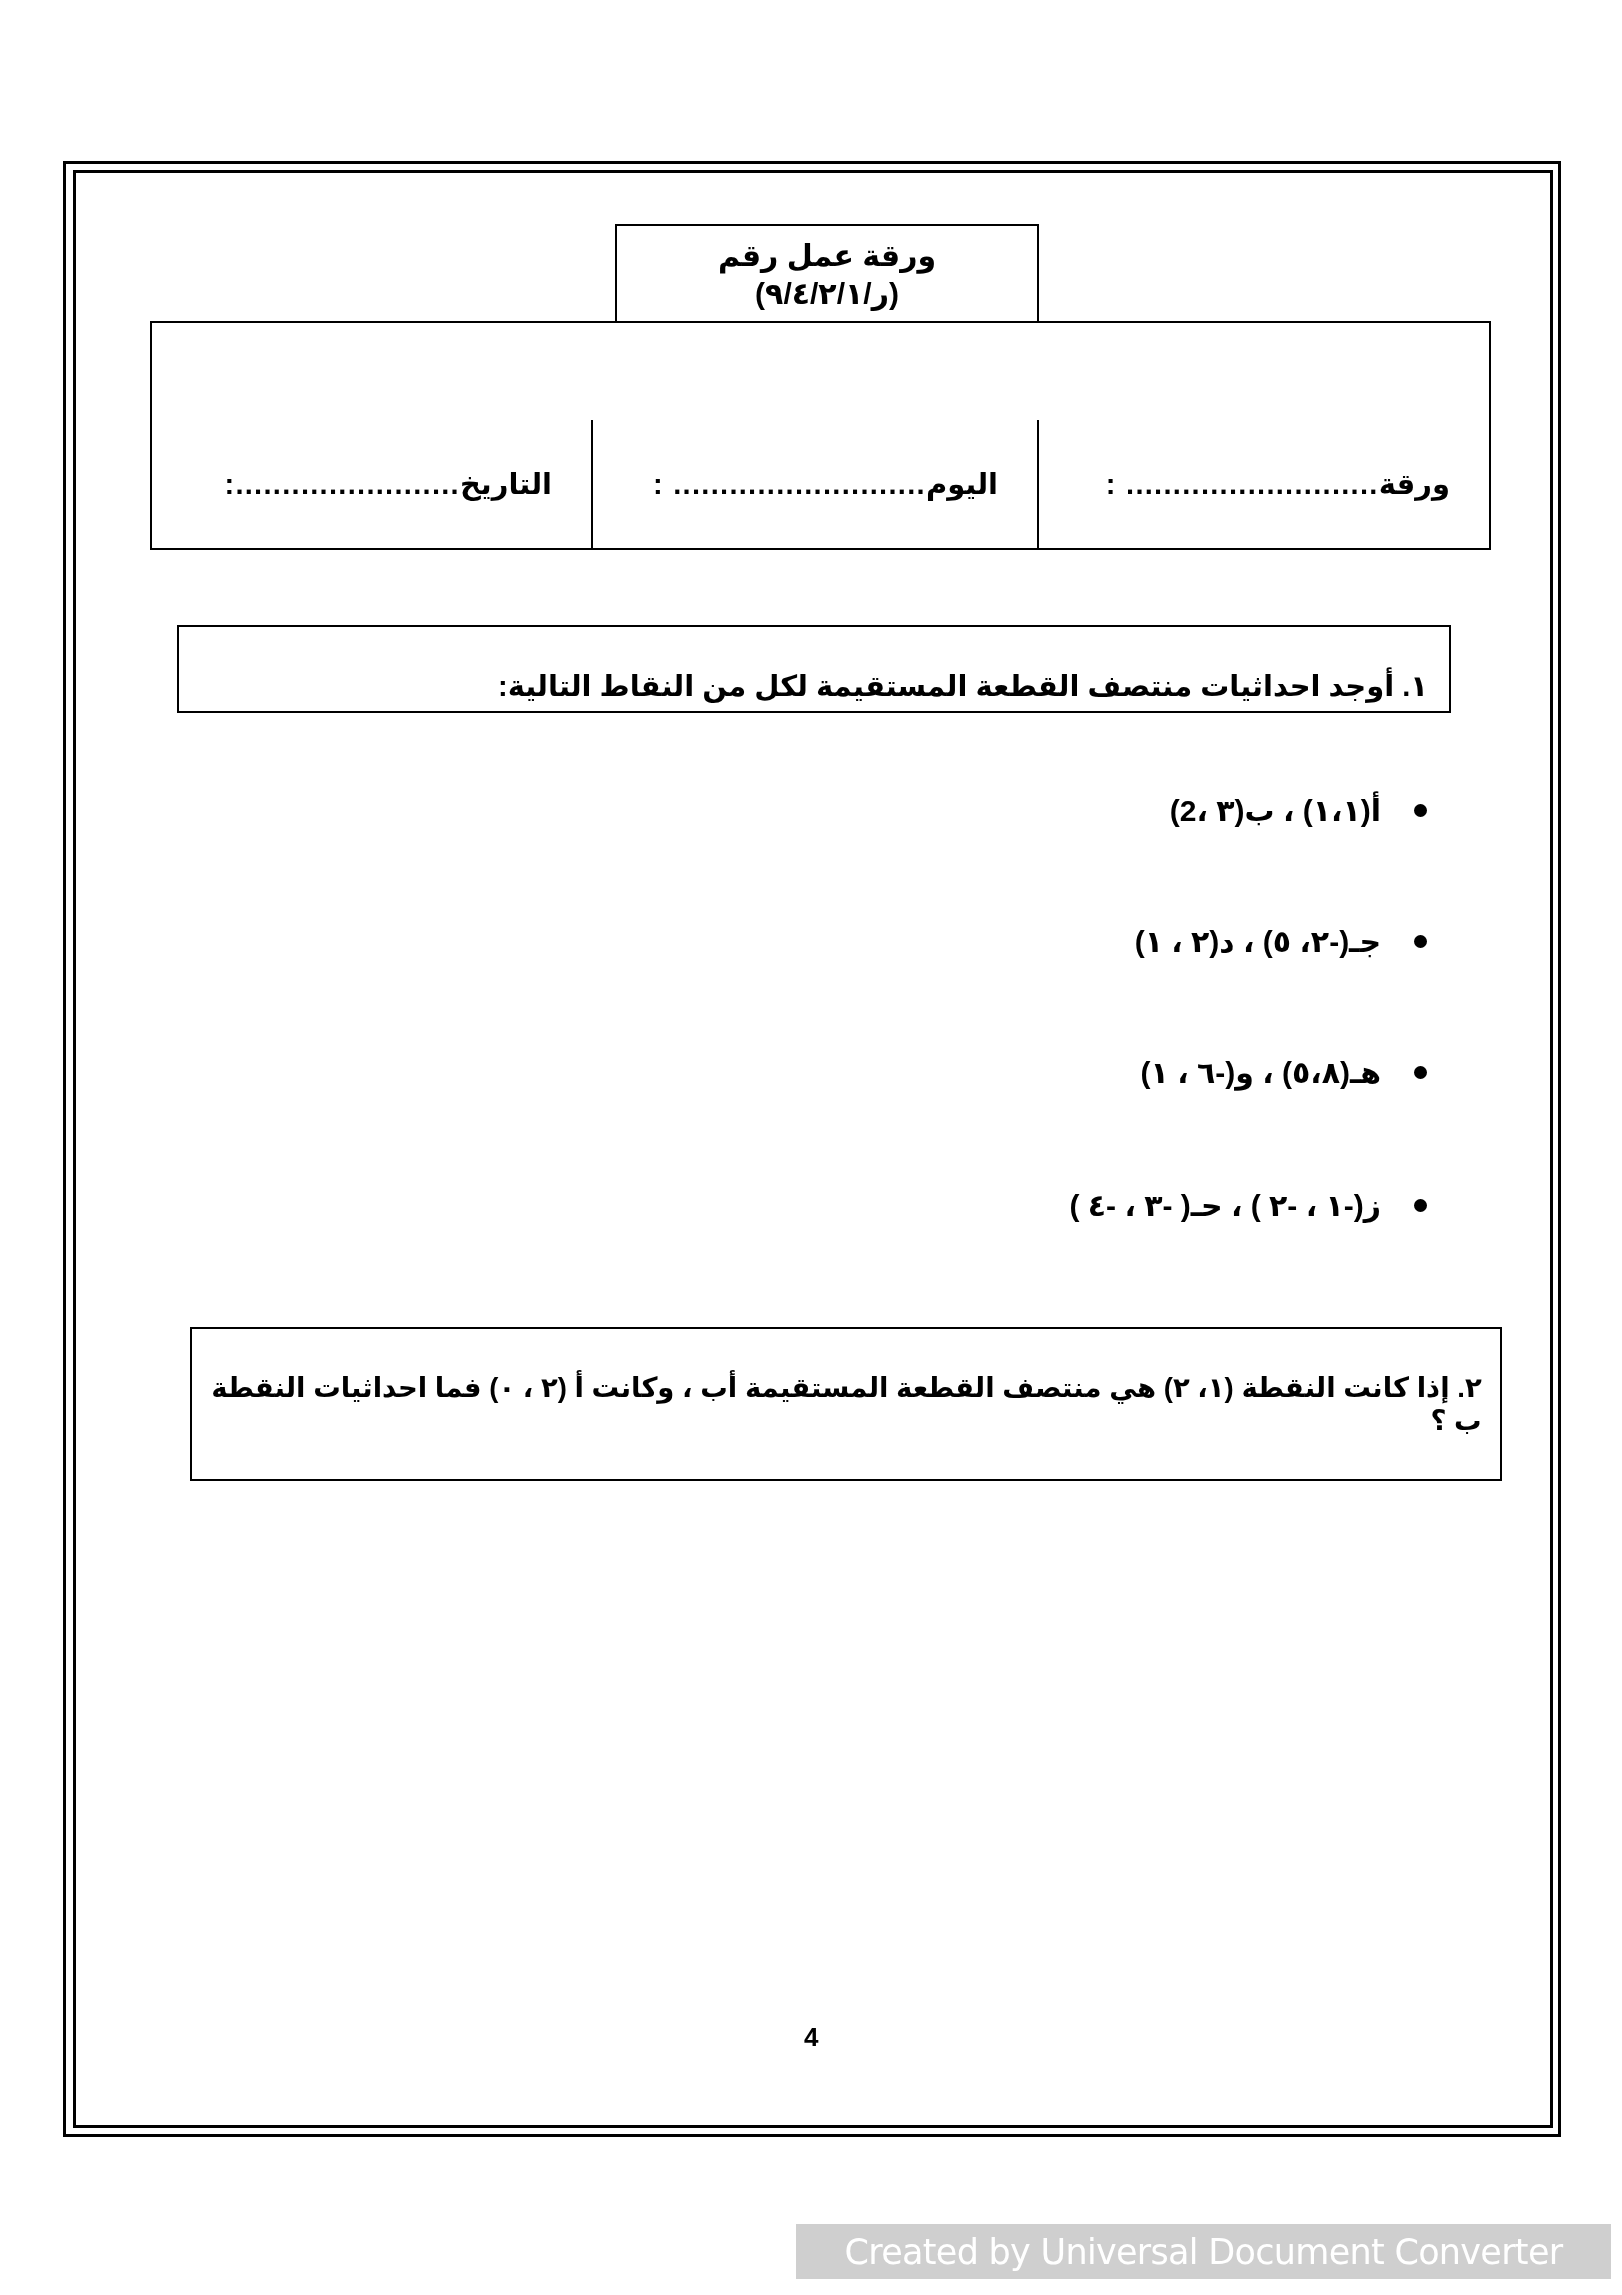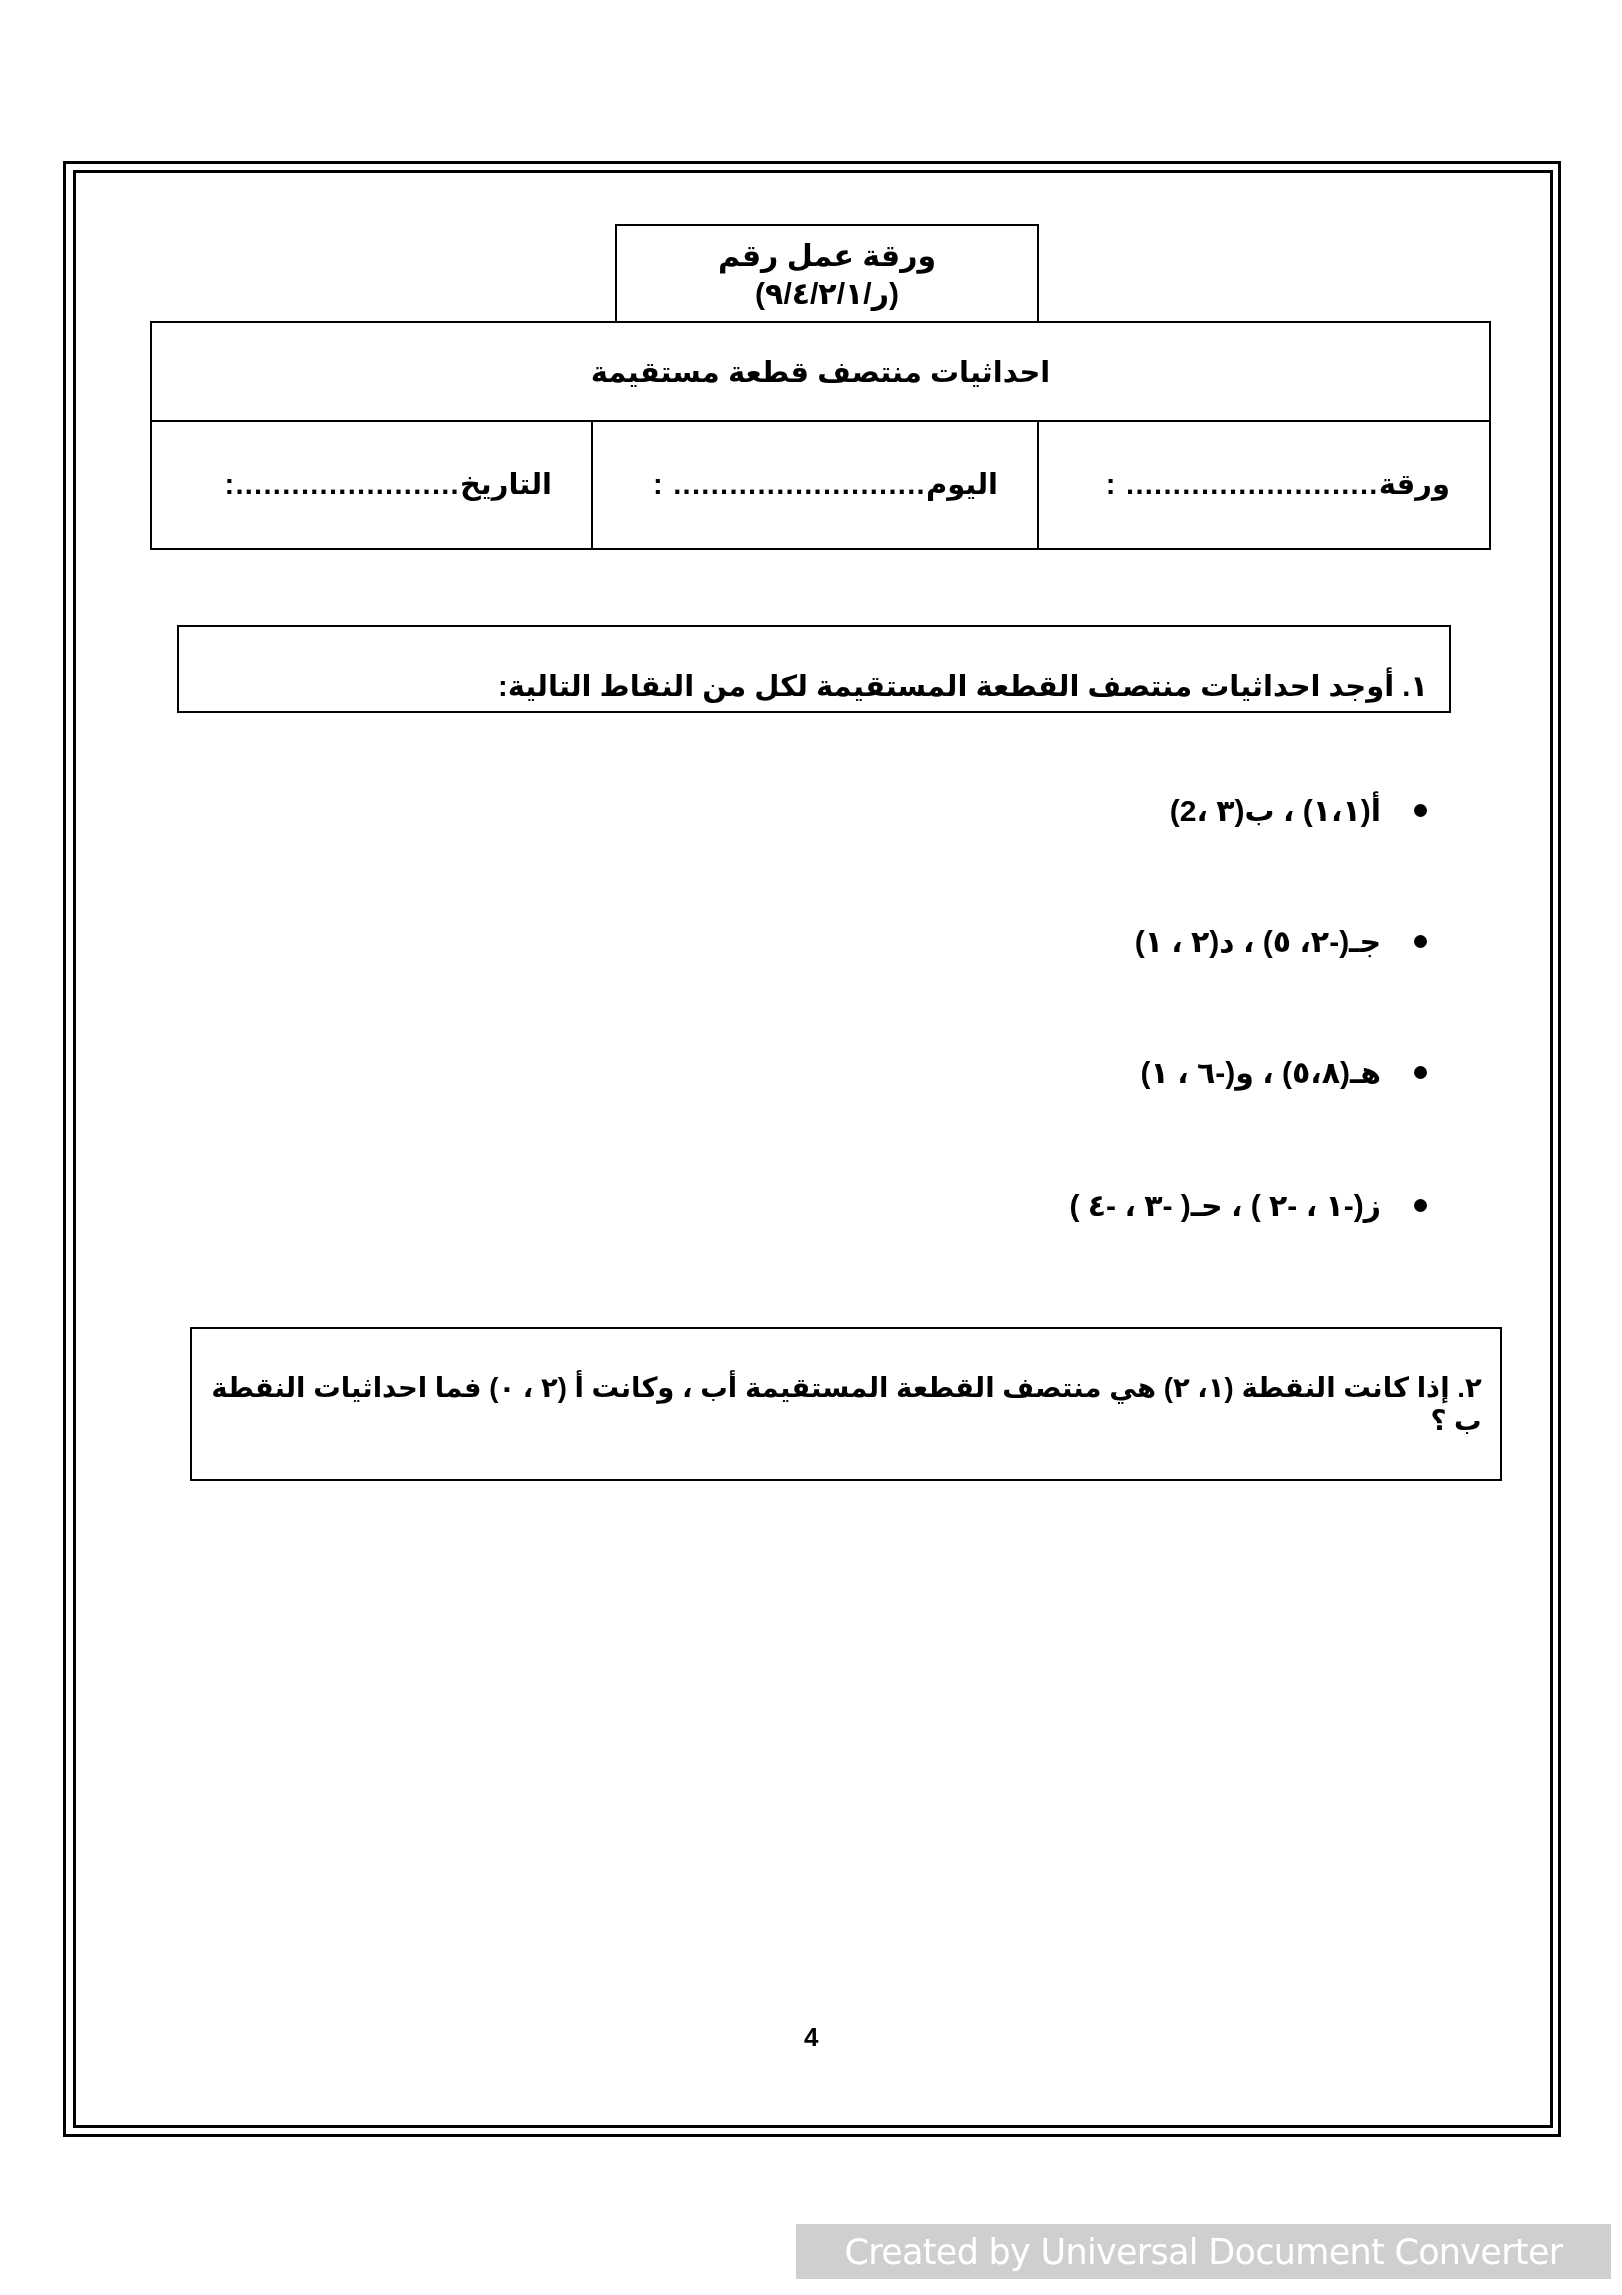--- a/index.html
+++ b/index.html
@@ -49,23 +49,20 @@
 
 <div class="abs page-border-outer"></div>
 <div class="abs page-border-inner"></div>
 
 <div class="abs worksheet-box">
   <div>ورقة عمل رقم</div>
   <div>(ر/٩/٤/٢/١)</div>
 </div>
 
 <div class="abs title-table">
-  <div class="title-row">
-    <span>احداثيات منتصف قطعة مستقيمة</span>
-  </div>
   <div class="info-row">
     <div class="info-cell c1">
       <span>ورقة</span>
       <span class="dots">........................... :</span>
     </div>
     <div class="info-cell c2">
       <span>اليوم</span>
       <span class="dots">........................... :</span>
     </div>
     <div class="info-cell c3">

